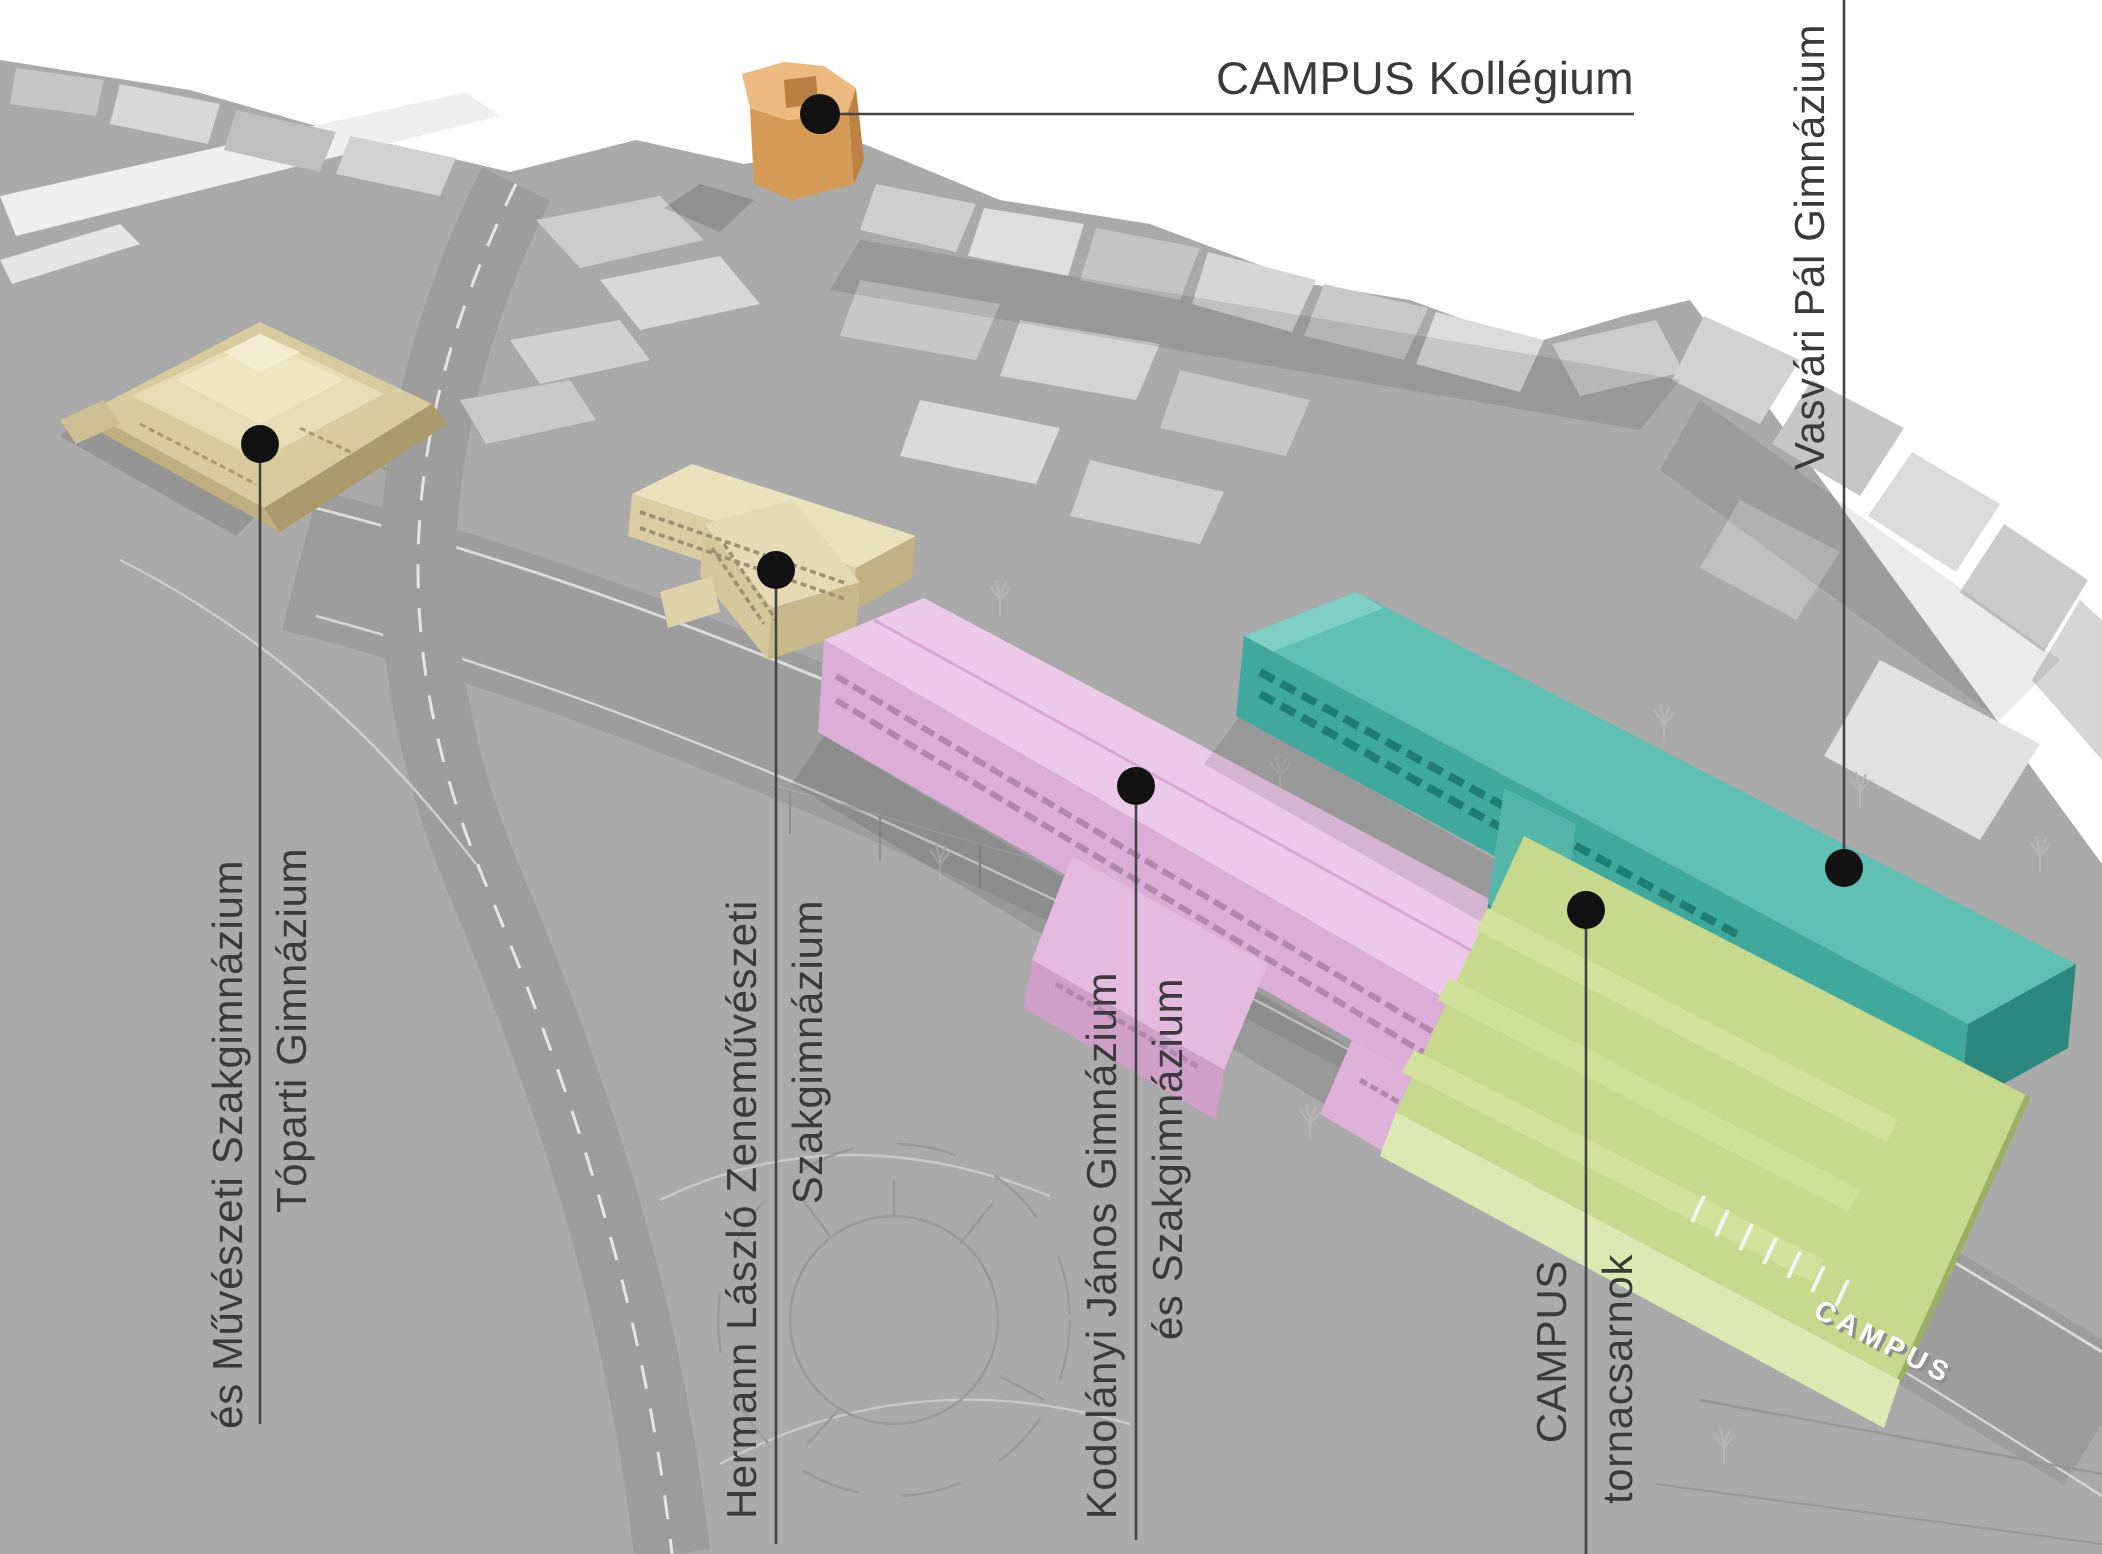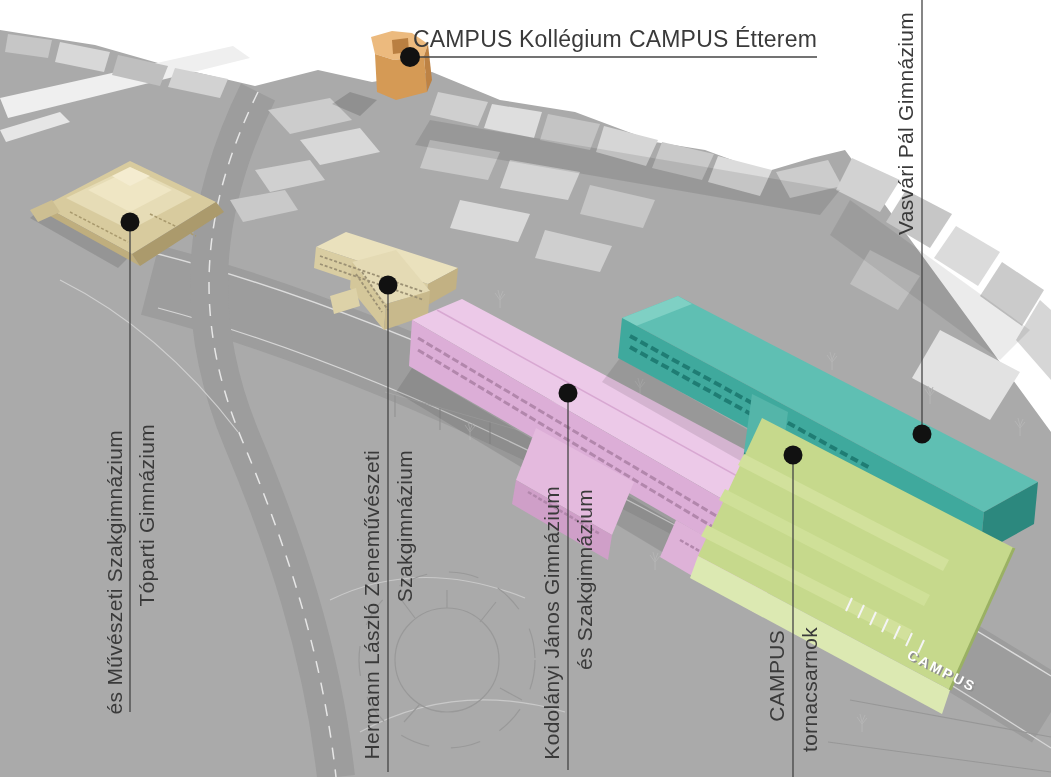--- a/index.html
+++ b/index.html
@@ -14,21 +14,21 @@
   
   .vcol{
     position:absolute;z-index:2;
     writing-mode:vertical-rl;
     transform:rotate(180deg);
     font-size:21px;line-height:1.2;letter-spacing:.3px;
     color:#3a3a3a;white-space:nowrap;
   }
   .hlabel{
     position:absolute;z-index:2;
-    display:flex;align-items:flex-end;gap:7px;
+    display:flex;flex-direction:column;align-items:flex-end;gap:7px;
     font-size:23px;line-height:1.2;letter-spacing:.2px;color:#3a3a3a;
     text-align:right;
   }
 </style>
 </head>
 <body>
 
 <div class="stage">
 
   <svg class="scene-svg" width="1051" height="777" viewBox="0 0 1051 777" xmlns="http://www.w3.org/2000/svg">
@@ -210,21 +210,20 @@
       <circle cx="922" cy="434" r="9.5"></circle>
       <circle cx="130" cy="222" r="9.5"></circle>
       <circle cx="388" cy="285" r="9.5"></circle>
       <circle cx="568" cy="393" r="9.5"></circle>
       <circle cx="793" cy="455" r="9.5"></circle>
     </g>
   </svg>
 
   <div class="hlabel" style="top:26px; right:234px;">
     <span>CAMPUS Kollégium</span>
-    <span>CAMPUS Étterem</span>
   </div>
 
   <div class="vcol" style="left:893px; top:12px;">Vasvári Pál Gimnázium</div>
 
   <div class="vcol" style="left:134px; top:424px;">Tóparti Gimnázium</div>
   <div class="vcol" style="left:102px; top:430px;">és Művészeti Szakgimnázium</div>
 
   <div class="vcol" style="left:359px; top:450px;">Hermann László Zeneművészeti</div>
   <div class="vcol" style="left:392px; top:450px;">Szakgimnázium</div>
 

